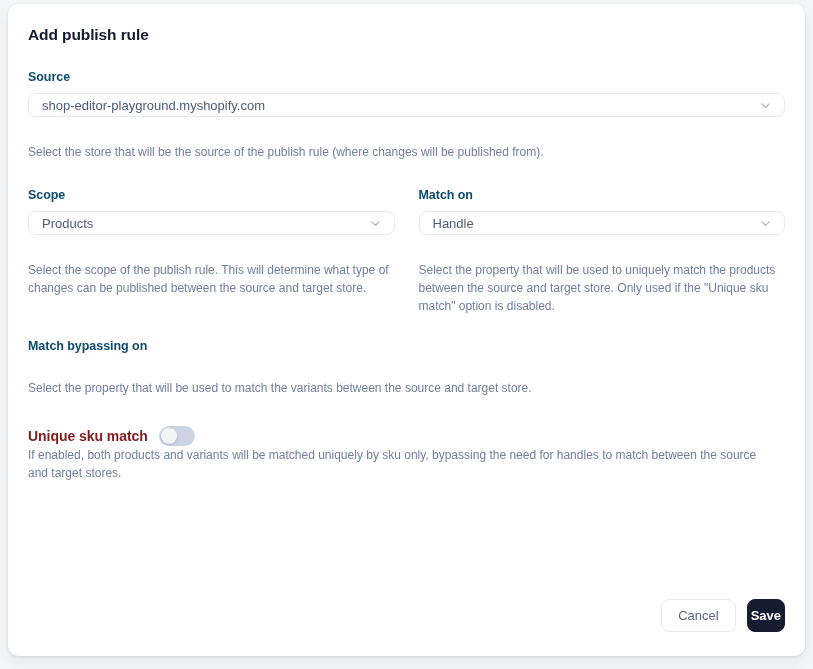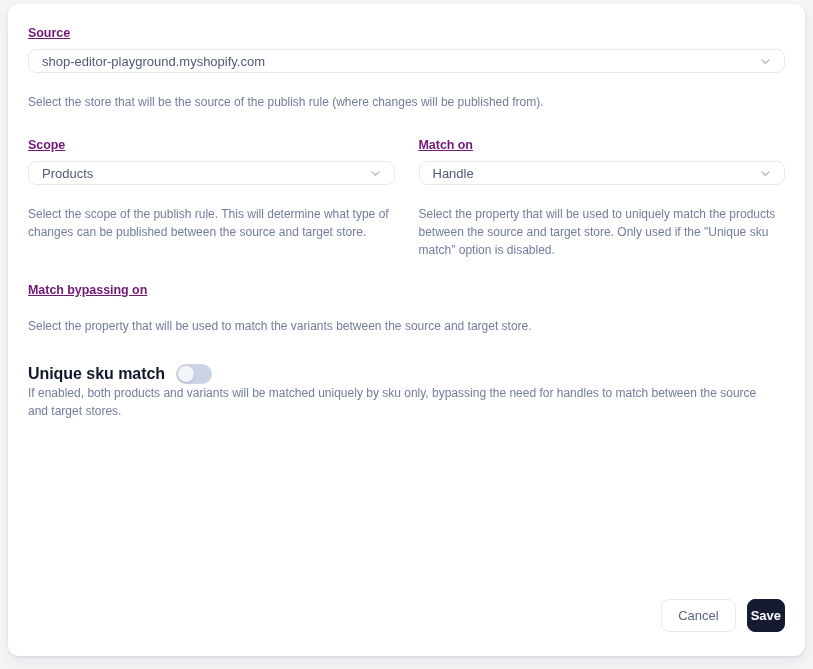--- a/index.html
+++ b/index.html
@@ -59,24 +59,23 @@
     flex: 1 1 0;
     min-width: 0;
   }
 
   .col.full { flex: 1 1 100%; }
 
   .field-label {
     display: block;
     font-size: 12.5px;
     font-weight: bold;
-    color: #701a75;
+    color: #0c4a6e;
     margin-bottom: 9px;
     letter-spacing: -0.05px;
-    text-decoration: underline;
   }
 
   
   .select {
     position: relative;
     height: 24px;
     background: #ffffff;
     border: 1px solid #e6e9f0;
     border-radius: 8px;
     display: flex;
@@ -101,37 +100,37 @@
     height: 11px;
     margin-top: -5px;
     pointer-events: none;
   }
   .chevron svg { display: block; }
 
   .helper {
     font-size: 12px;
     line-height: 18px;
     color: #717d9c;
-    margin-top: 20px;
+    margin-top: 26px;
   }
   .block-gap-1 { height: 27px; }
   .block-gap-2 { height: 24px; }
   .block-gap-3 { height: 29px; }
 
   
   .toggle-row {
     display: flex;
     align-items: center;
     gap: 11px;
   }
 
   .toggle-label {
-    font-size: 16px;
-    font-weight: bold;
-    color: #0f172a;
+    font-size: 14px;
+    font-weight: bold;
+    color: #7f1d1d;
     letter-spacing: -0.05px;
   }
 
   .toggle {
     position: relative;
     width: 36px;
     height: 20px;
     background: #ccd3e3;
     border-radius: 10px;
     cursor: pointer;
@@ -195,20 +194,21 @@
   }
 </style>
 </head>
 <body>
 
 <div class="page">
 
   <div class="card">
     <div class="card-inner">
 
+      <h1 class="card-title">Add publish rule</h1>
 
       <div class="row">
 
         <div class="col">
           <label class="field-label">Source</label>
           <div class="select">
             <span class="select-value">shop-editor-playground.myshopify.com</span>
             <span class="chevron">
               <svg width="11" height="11" viewBox="0 0 12 12" fill="none" xmlns="http://www.w3.org/2000/svg">
                 <path d="M2 4.2 L6 8 L10 4.2" stroke="#aeb7cb" stroke-width="1.4" stroke-linecap="round" stroke-linejoin="round"></path>

